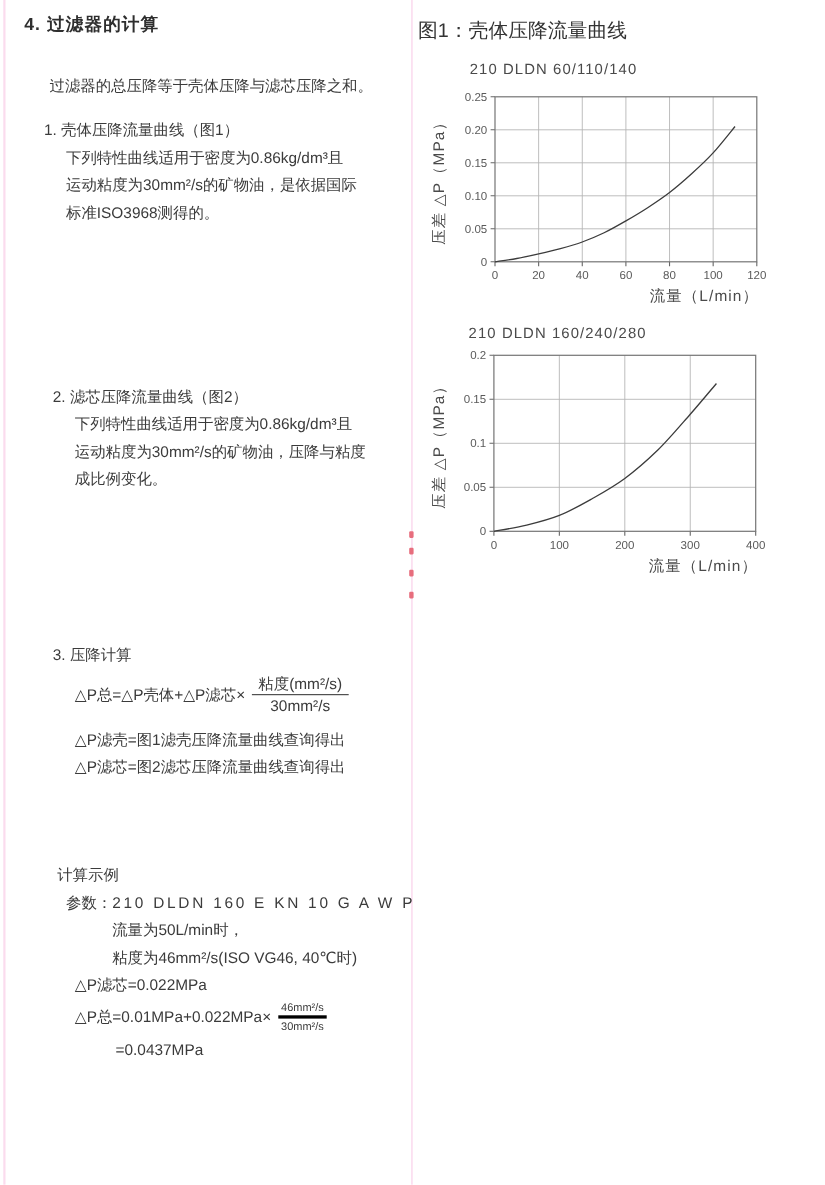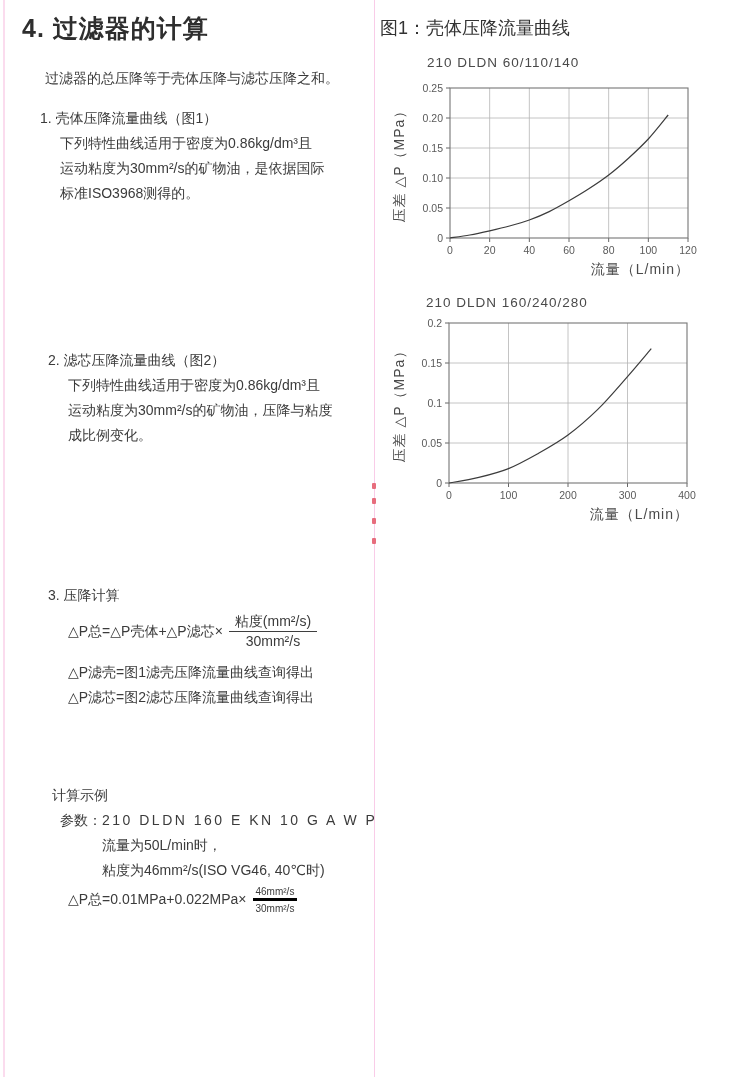--- a/index.html
+++ b/index.html
@@ -2,21 +2,21 @@
 <html><head>
 <meta charset="utf-8">
 <style>
   html,body{margin:0;padding:0;}
   body{
     width:750px;height:1077px;position:relative;background:#ffffff;
     font-family:"Liberation Sans","DejaVu Sans",sans-serif;
     color:#3b3b3b;font-size:14px;overflow:hidden;
   }
   .abs{position:absolute;}
-  .page-title{font-size:25px;font-weight:bold;letter-spacing:1px;color:#2e2e2e;}
+  .page-title{font-size:16px;font-weight:bold;letter-spacing:1px;color:#2e2e2e;}
   .body-line{line-height:25px;white-space:nowrap;}
   .sec-heading{white-space:nowrap;line-height:25px;}
   .indent{margin-left:20px;}
   .formula-row{display:flex;align-items:center;white-space:nowrap;}
   .frac{display:inline-block;vertical-align:middle;text-align:center;margin-left:6px;line-height:17px;}
   .frac .num{display:block;border-bottom:1.3px solid #3f3f3f;padding:0 6px 1px;}
   .frac .den{display:block;padding-top:1px;}
   .frac.small{font-size:10px;line-height:13px;}
   .frac.small .num{border-bottom:3px solid #000000;padding:0 3px 0;}
   .notes{margin-top:10px;}
@@ -79,27 +79,29 @@
   </div>
 </div>
 
 <div class="abs" style="left:52px;top:783px;">
   <div class="sec-heading">计算示例</div>
   <div class="param-row body-line" style="margin-left:8px;">
     <span>参数：</span><span class="param-value">210 DLDN 160 E KN 10 G A W P</span>
   </div>
   <div class="body-line" style="margin-left:50px;">流量为50L/min时，</div>
   <div class="body-line" style="margin-left:50px;">粘度为46mm²/s(ISO VG46, 40℃时)</div>
+  <div class="body-line" style="margin-left:16px;">△P滤芯=0.022MPa</div>
   <div class="formula-row" style="margin-left:16px;margin-top:2px;">
     <span>△P总=0.01MPa+0.022MPa×</span>
     <span class="frac small">
       <span class="num">46mm²/s</span>
       <span class="den">30mm²/s</span>
     </span>
   </div>
+  <div class="body-line" style="margin-left:53px;margin-top:2px;">=0.0437MPa</div>
 </div>
 
 <div class="abs fig-label" style="left:380px;top:16px;">图1：壳体压降流量曲线</div>
 
 <div class="chart" style="left:390px;top:50px;width:335px;height:235px;"><svg width="335" height="235" xmlns="http://www.w3.org/2000/svg">
       <line class="tick" x1="60" y1="188" x2="60" y2="192"></line>
       <text class="tlabel" text-anchor="middle" x="60" y="204">0</text>
       <line class="grid" x1="99.66666666666666" y1="38" x2="99.66666666666666" y2="188"></line>
       <line class="tick" x1="99.66666666666666" y1="188" x2="99.66666666666666" y2="192"></line>
       <text class="tlabel" text-anchor="middle" x="99.66666666666666" y="204">20</text>

